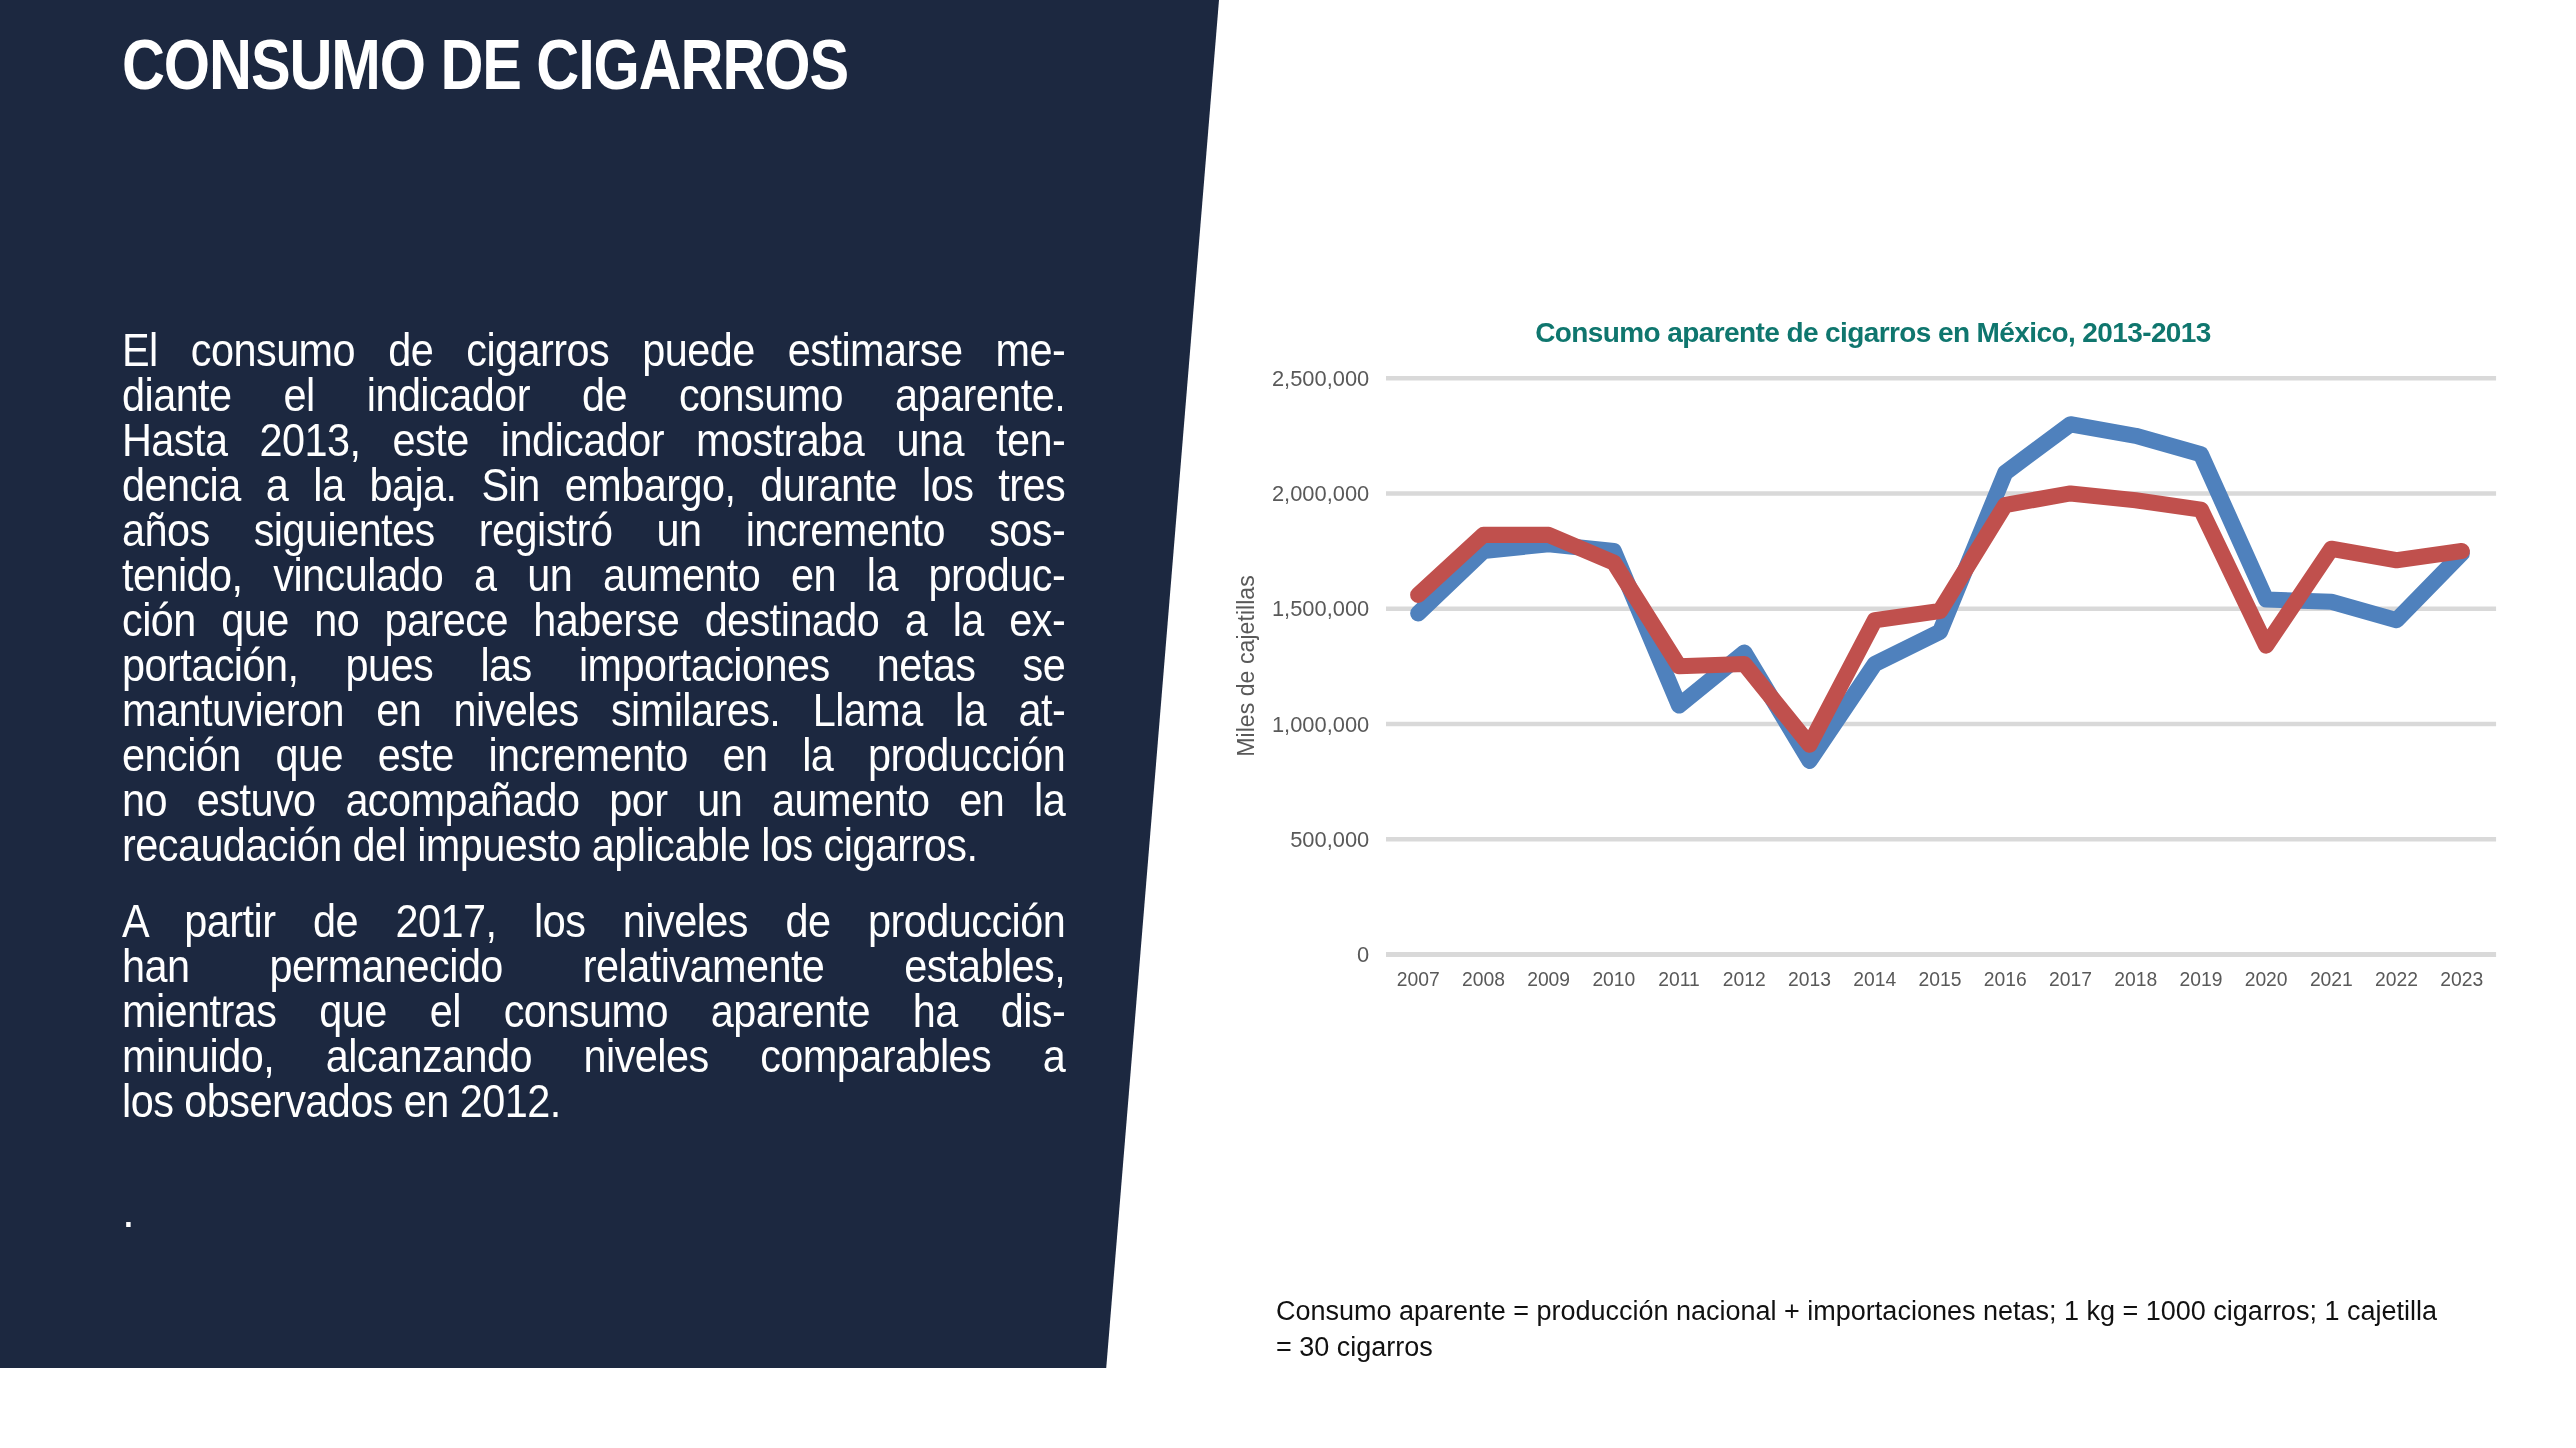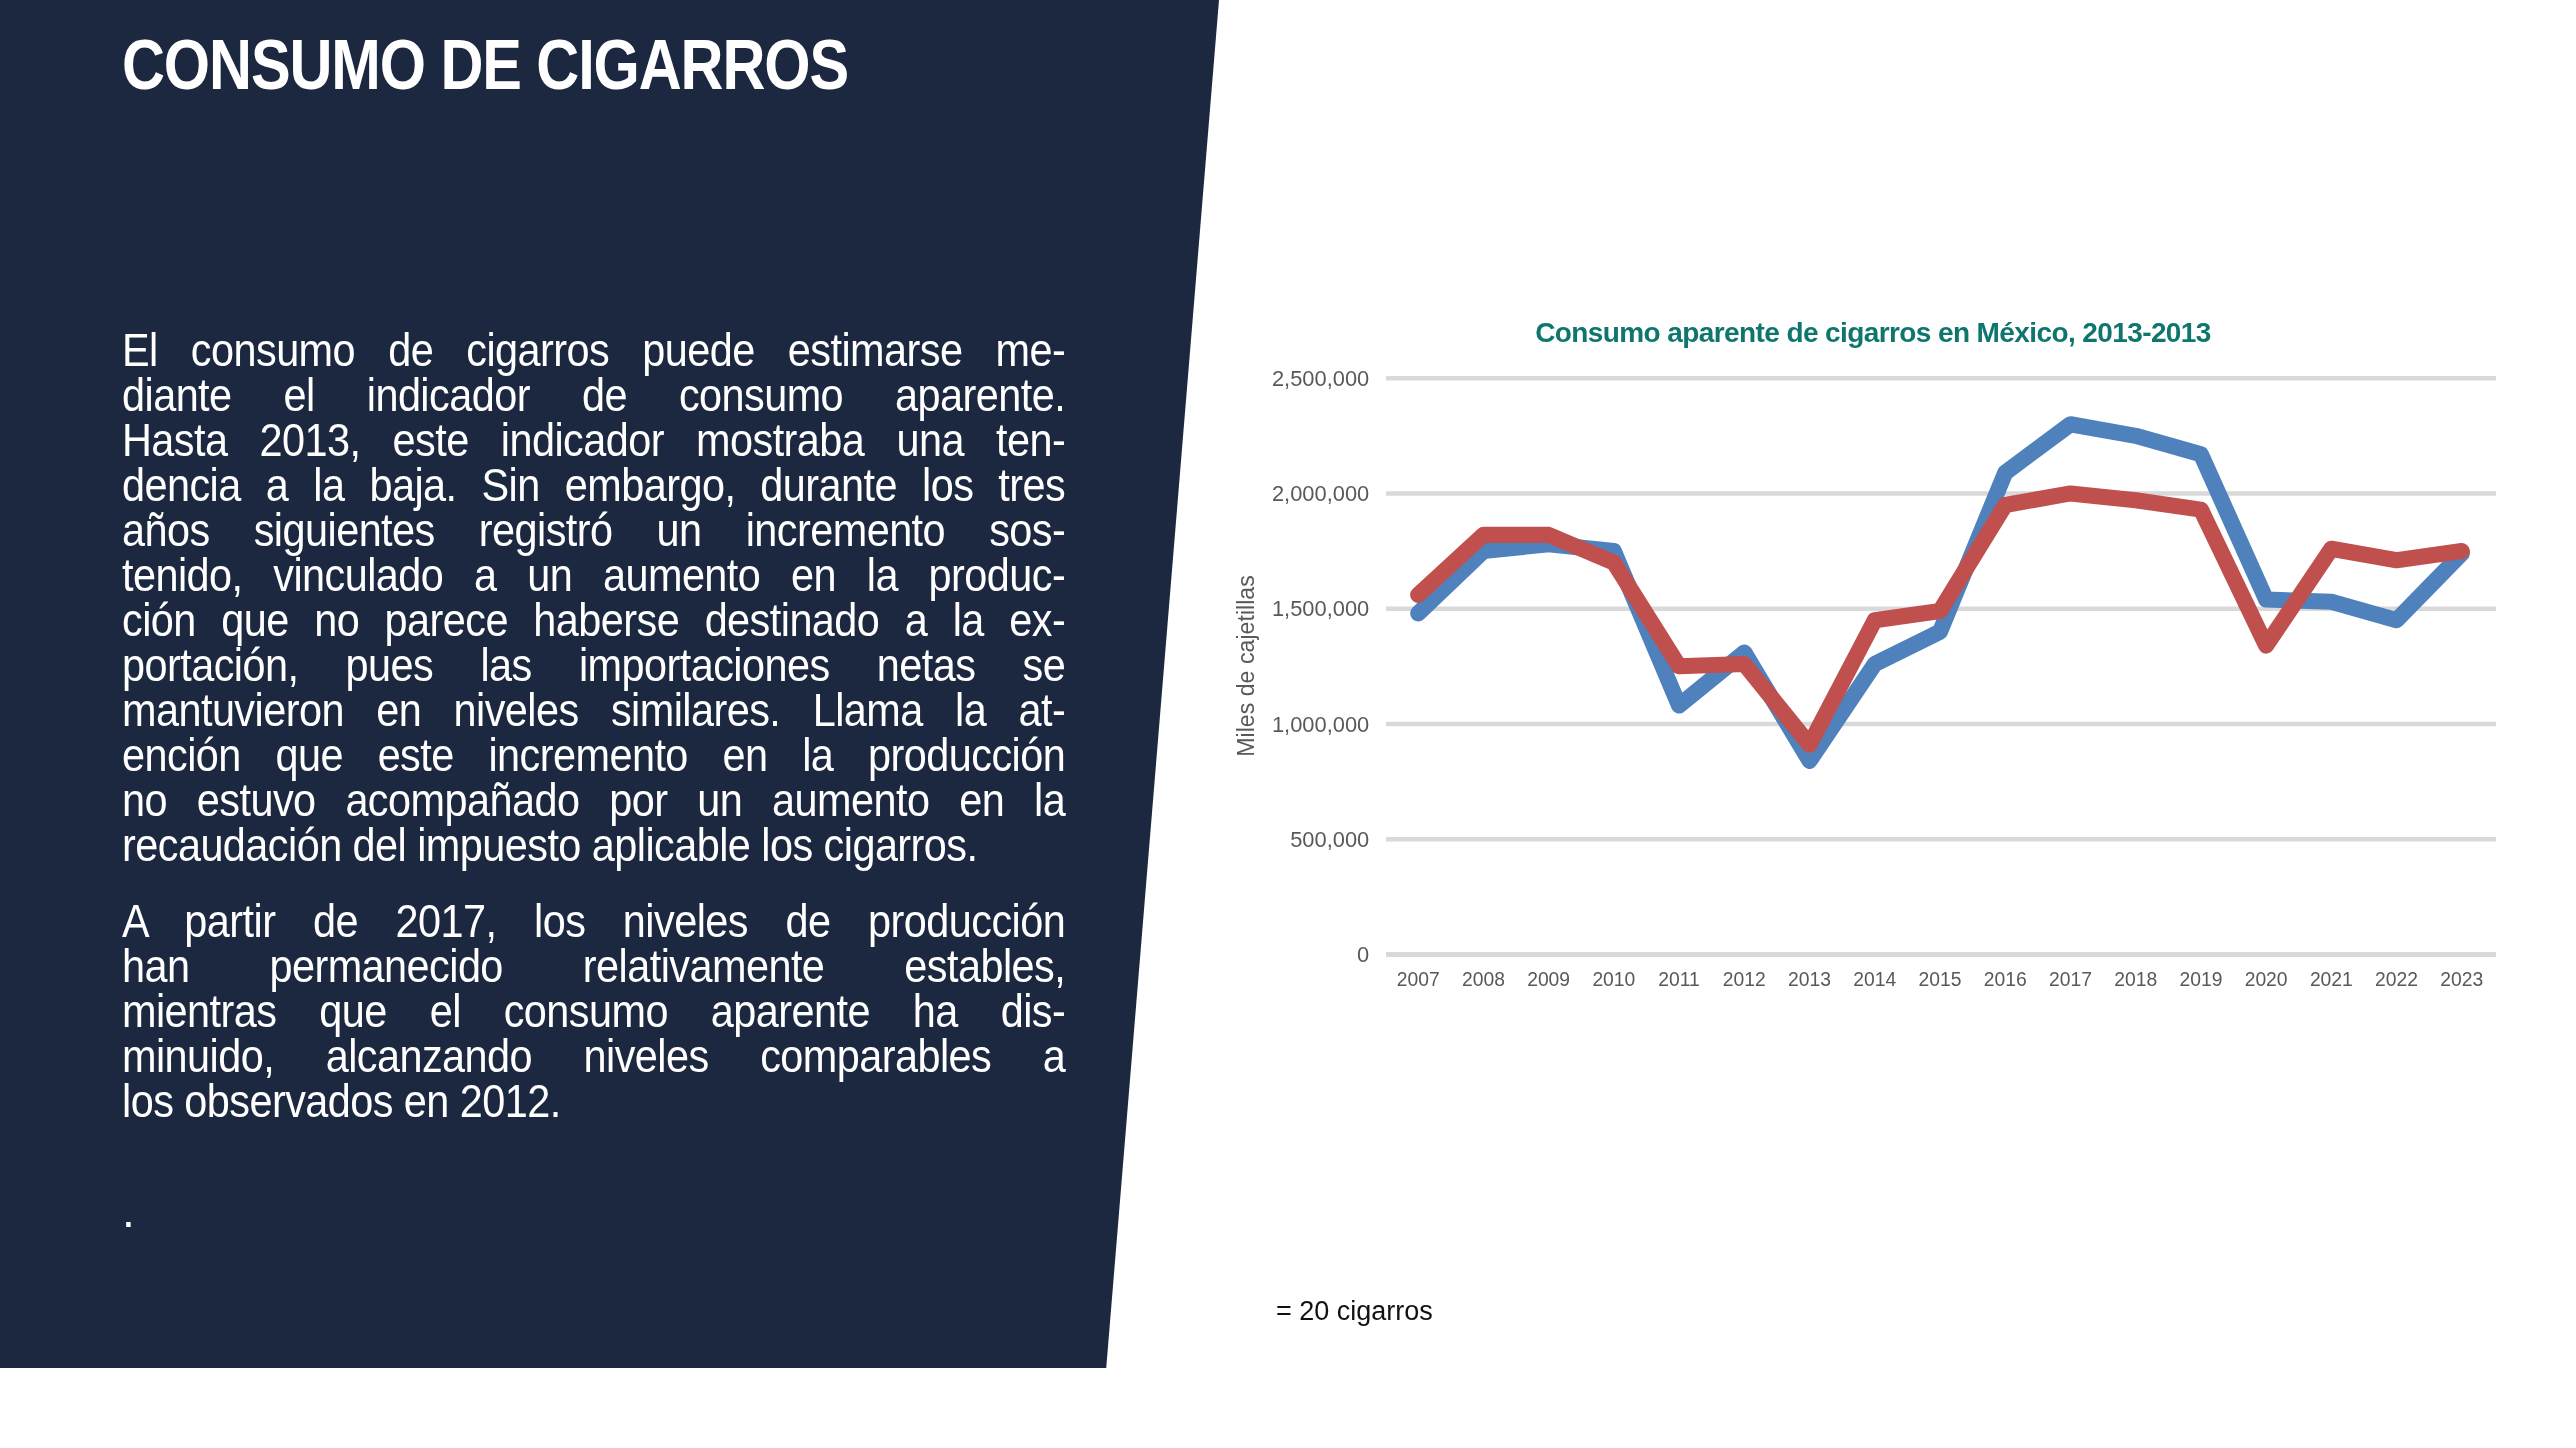--- a/index.html
+++ b/index.html
@@ -91,20 +91,21 @@
         <text x="1721.2" y="1112" text-anchor="middle" fill="#595959" font-size="30" font-family="&quot;Liberation Sans&quot;, sans-serif">2021</text>
         <text x="1822.5" y="1112" text-anchor="middle" fill="#595959" font-size="30" font-family="&quot;Liberation Sans&quot;, sans-serif">2022</text>
         <text x="1923.8" y="1112" text-anchor="middle" fill="#595959" font-size="30" font-family="&quot;Liberation Sans&quot;, sans-serif">2023</text>
         <text x="48" y="615" text-anchor="middle" fill="#595959" font-size="36" font-family="&quot;Liberation Sans&quot;, sans-serif" transform="rotate(-90 48 615)">Miles de cajetillas</text>
         <polyline points="303.0,533.2 404.3,436.5 505.6,425.8 606.9,436.5 708.2,676.4 809.5,594.0 910.8,762.3 1012.1,611.9 1113.4,561.8 1214.7,314.8 1316.0,239.6 1417.3,257.5 1518.6,286.1 1619.9,511.7 1721.2,515.3 1822.5,543.9 1923.8,440.1" fill="none" stroke="#4F81BD" stroke-width="25" stroke-linejoin="round" stroke-linecap="round"></polyline>
         <polyline points="303.0,504.5 404.3,411.4 505.6,411.4 606.9,454.4 708.2,615.5 809.5,611.9 910.8,737.2 1012.1,543.9 1113.4,529.6 1214.7,364.9 1316.0,347.0 1417.3,357.7 1518.6,372.1 1619.9,583.3 1721.2,432.9 1822.5,450.8 1923.8,436.5" fill="none" stroke="#C0504D" stroke-width="25" stroke-linejoin="round" stroke-linecap="round"></polyline>
       </svg>
     </div>
 
   <div id="footnote">
-      <div>= 20 cigarros</div>
+      <div>Consumo aparente = producción nacional + importaciones netas; 1 kg = 1000 cigarros; 1 cajetilla</div>
+      <div>= 30 cigarros</div>
     </div>
 
   <div id="page-box">
     <span>19</span>
   </div>
 </div>
 
 
 </body></html>

